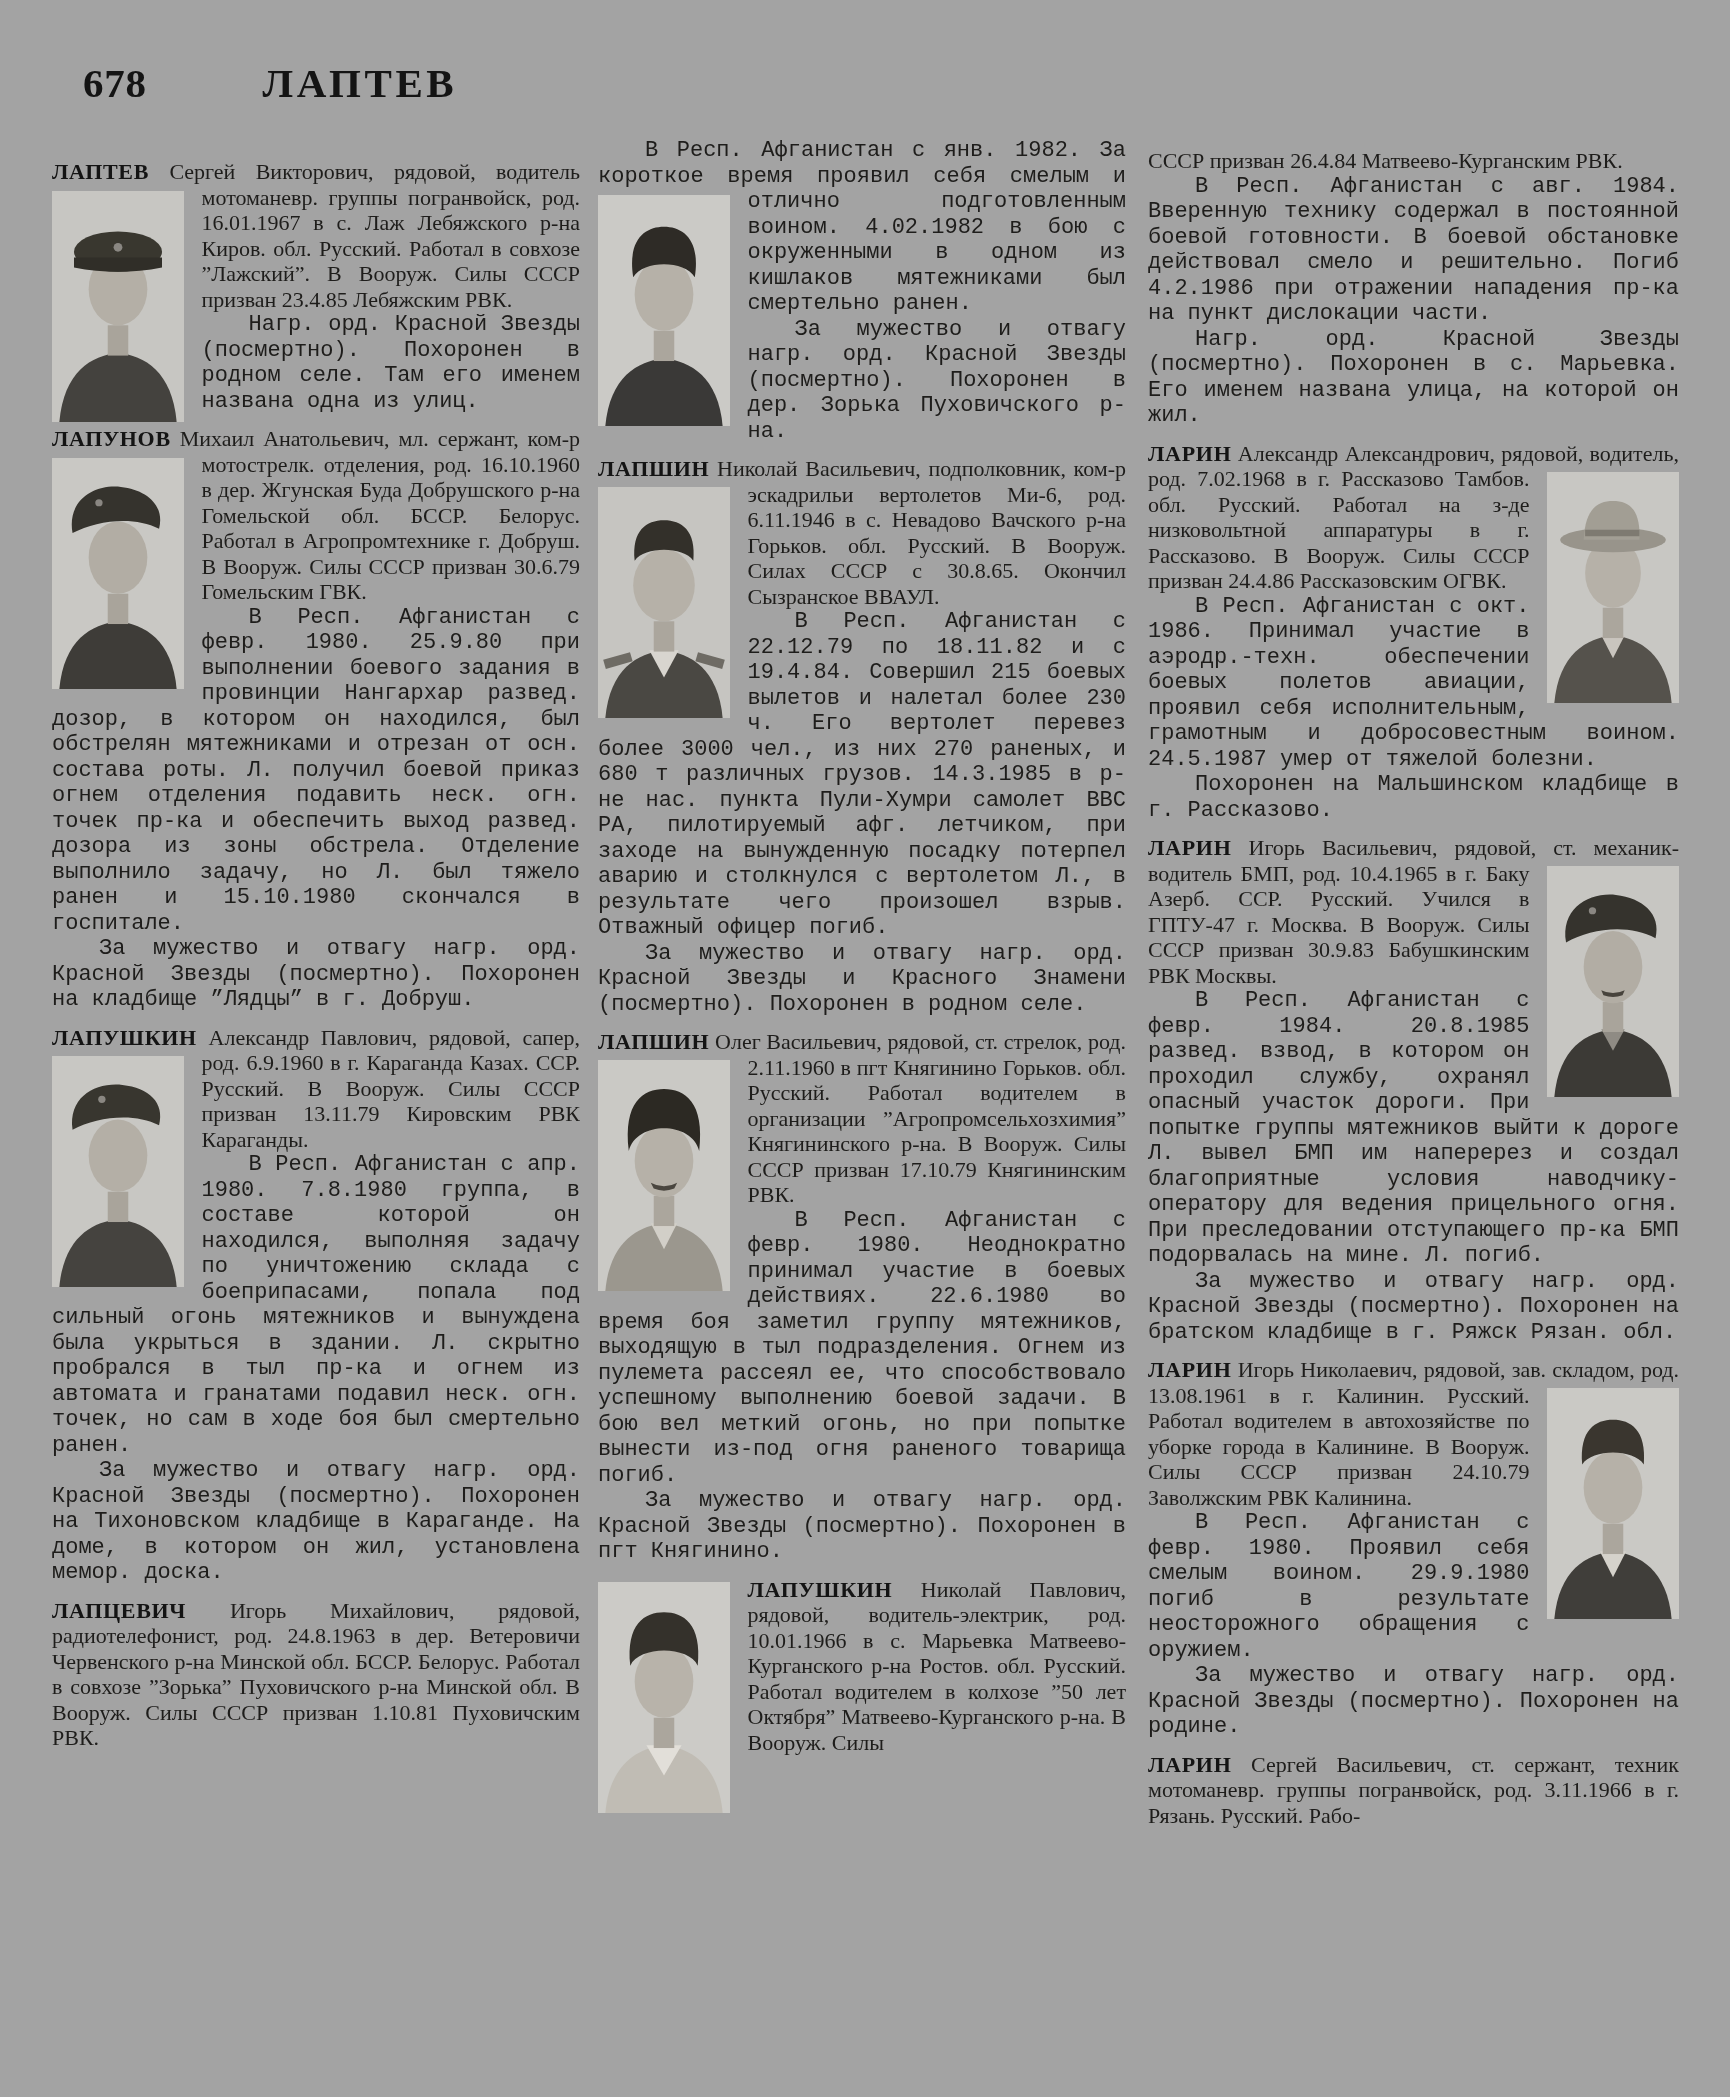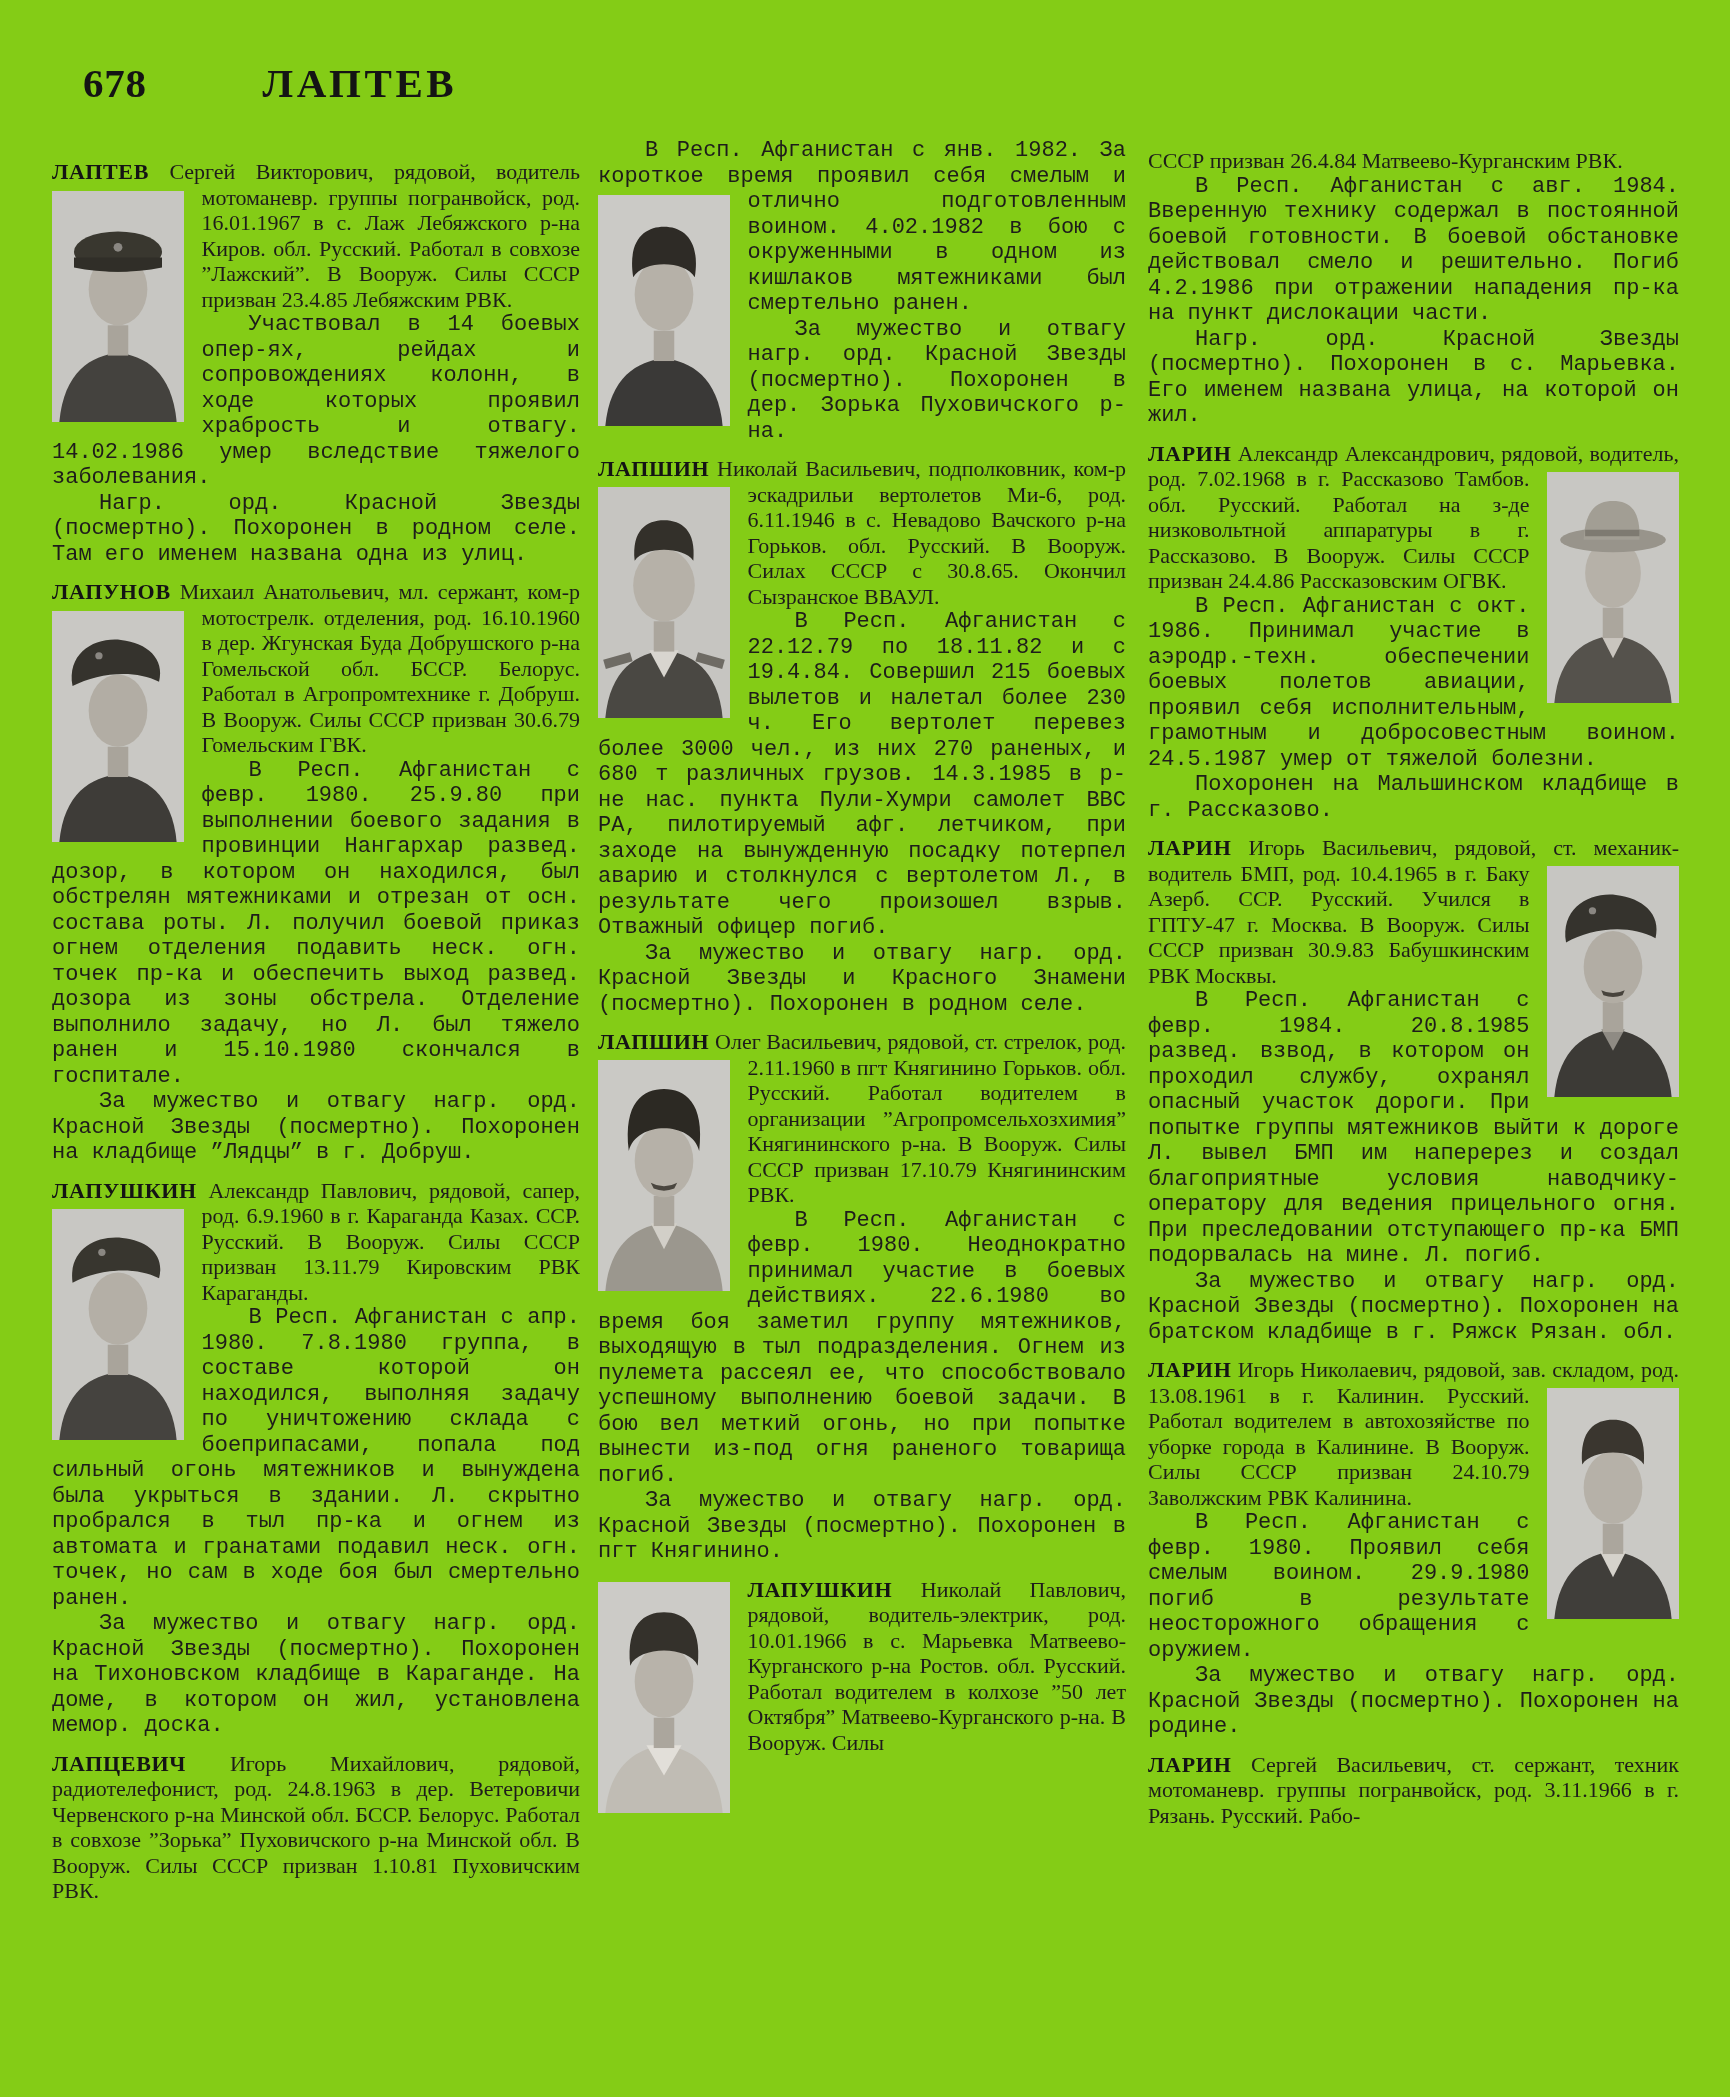--- a/index.html
+++ b/index.html
@@ -1,19 +1,19 @@
 <!DOCTYPE html>
 <html style="font-size:11.6px"><head>
 <meta charset="utf-8">
 <style>
   html,body{margin:0;padding:0;background:#e8e7e3;}
   .page{
     position:relative;
     width:1731px;height:2097px;
-    background:#84cc16;
+    background:#a3a3a3;
     font-family:"Liberation Serif","DejaVu Serif",serif;
     color:#1e1d1b;
     overflow:hidden;
   }
   .col{position:absolute;font-size:22px;line-height:25.5px;}
   .col1{left:52px;top:57px;width:528px;}
   .col2{left:598px;top:138px;width:528px;}
   .col3{left:1148px;top:140px;width:531px;}
   .hdr{font-weight:700;font-size:41px;line-height:44px;color:#141414;
        margin:4.4px 0 54px 31px;letter-spacing:0.7px;}
@@ -45,21 +45,20 @@
             <svg viewBox="0 0 180 320" preserveAspectRatio="none">
               <rect width="180" height="320" fill="#c7c6c2"></rect>
               <path d="M10 320 C16 250 54 228 90 224 C126 228 164 250 170 320 Z" fill="#44423e"></path>
               <rect x="76" y="186" width="28" height="42" fill="#a9a49b"></rect>
               <ellipse cx="90" cy="136" rx="40" ry="50" fill="#b4afa6"></ellipse>
               <ellipse cx="90" cy="84" rx="60" ry="28" fill="#39372f"></ellipse>
               <path d="M30 92 h120 v14 q-60 12 -120 0 Z" fill="#302e28"></path>
               <circle cx="90" cy="78" r="6" fill="#8a8782"></circle>
             </svg>
           </span><span>16.01.1967 в с. Лаж Лебяжского р-на Киров. обл. Русский. Работал в совхозе ”Лажский”. В Вооруж. Силы СССР призван 23.4.85 Лебяжским РВК.</span></p>
-      <p class="para ind">Участвовал в 14 боевых опер-ях, рейдах и сопровождениях колонн, в ходе которых проявил храбрость и отвагу. 14.02.1986 умер вследствие тяжелого заболевания.</p>
       <p class="para ind">Нагр. орд. Красной Звезды (посмертно). Похоронен в родном селе. Там его именем названа одна из улиц.</p>
     </div>
 
     <div class="entry">
       <p class="para"><b class="sn">ЛАПУНОВ</b><span> Михаил Анатольевич, мл. сержант, ком-р мотострелк. отделения, род. </span><span class="ph left">
             <svg viewBox="0 0 180 320" preserveAspectRatio="none">
               <rect width="180" height="320" fill="#c9c8c4"></rect>
               <path d="M10 320 C16 252 54 230 90 226 C126 230 164 252 170 320 Z" fill="#3e3c38"></path>
               <rect x="76" y="188" width="28" height="42" fill="#a9a49b"></rect>
               <ellipse cx="90" cy="138" rx="40" ry="50" fill="#b2ada4"></ellipse>

